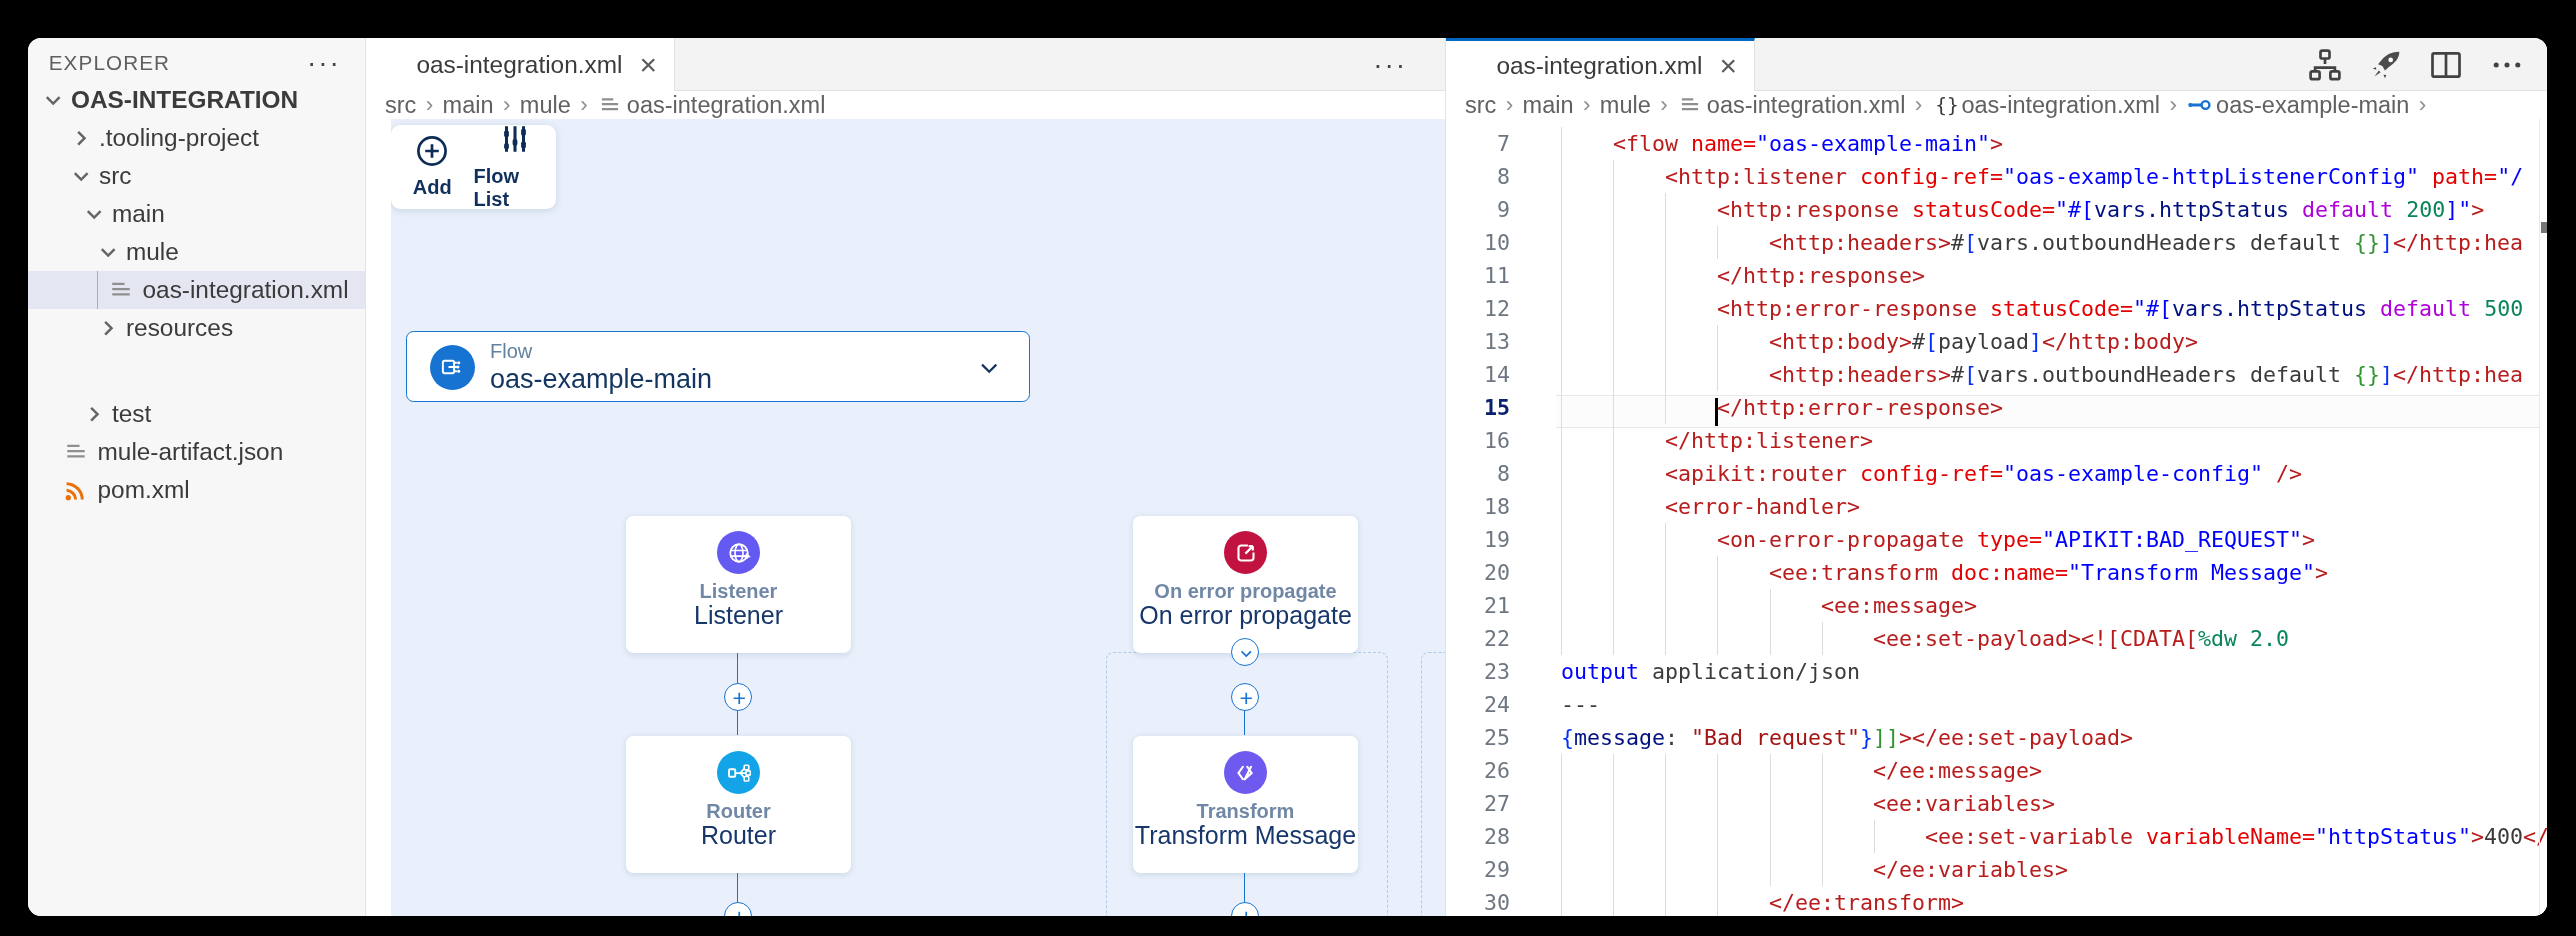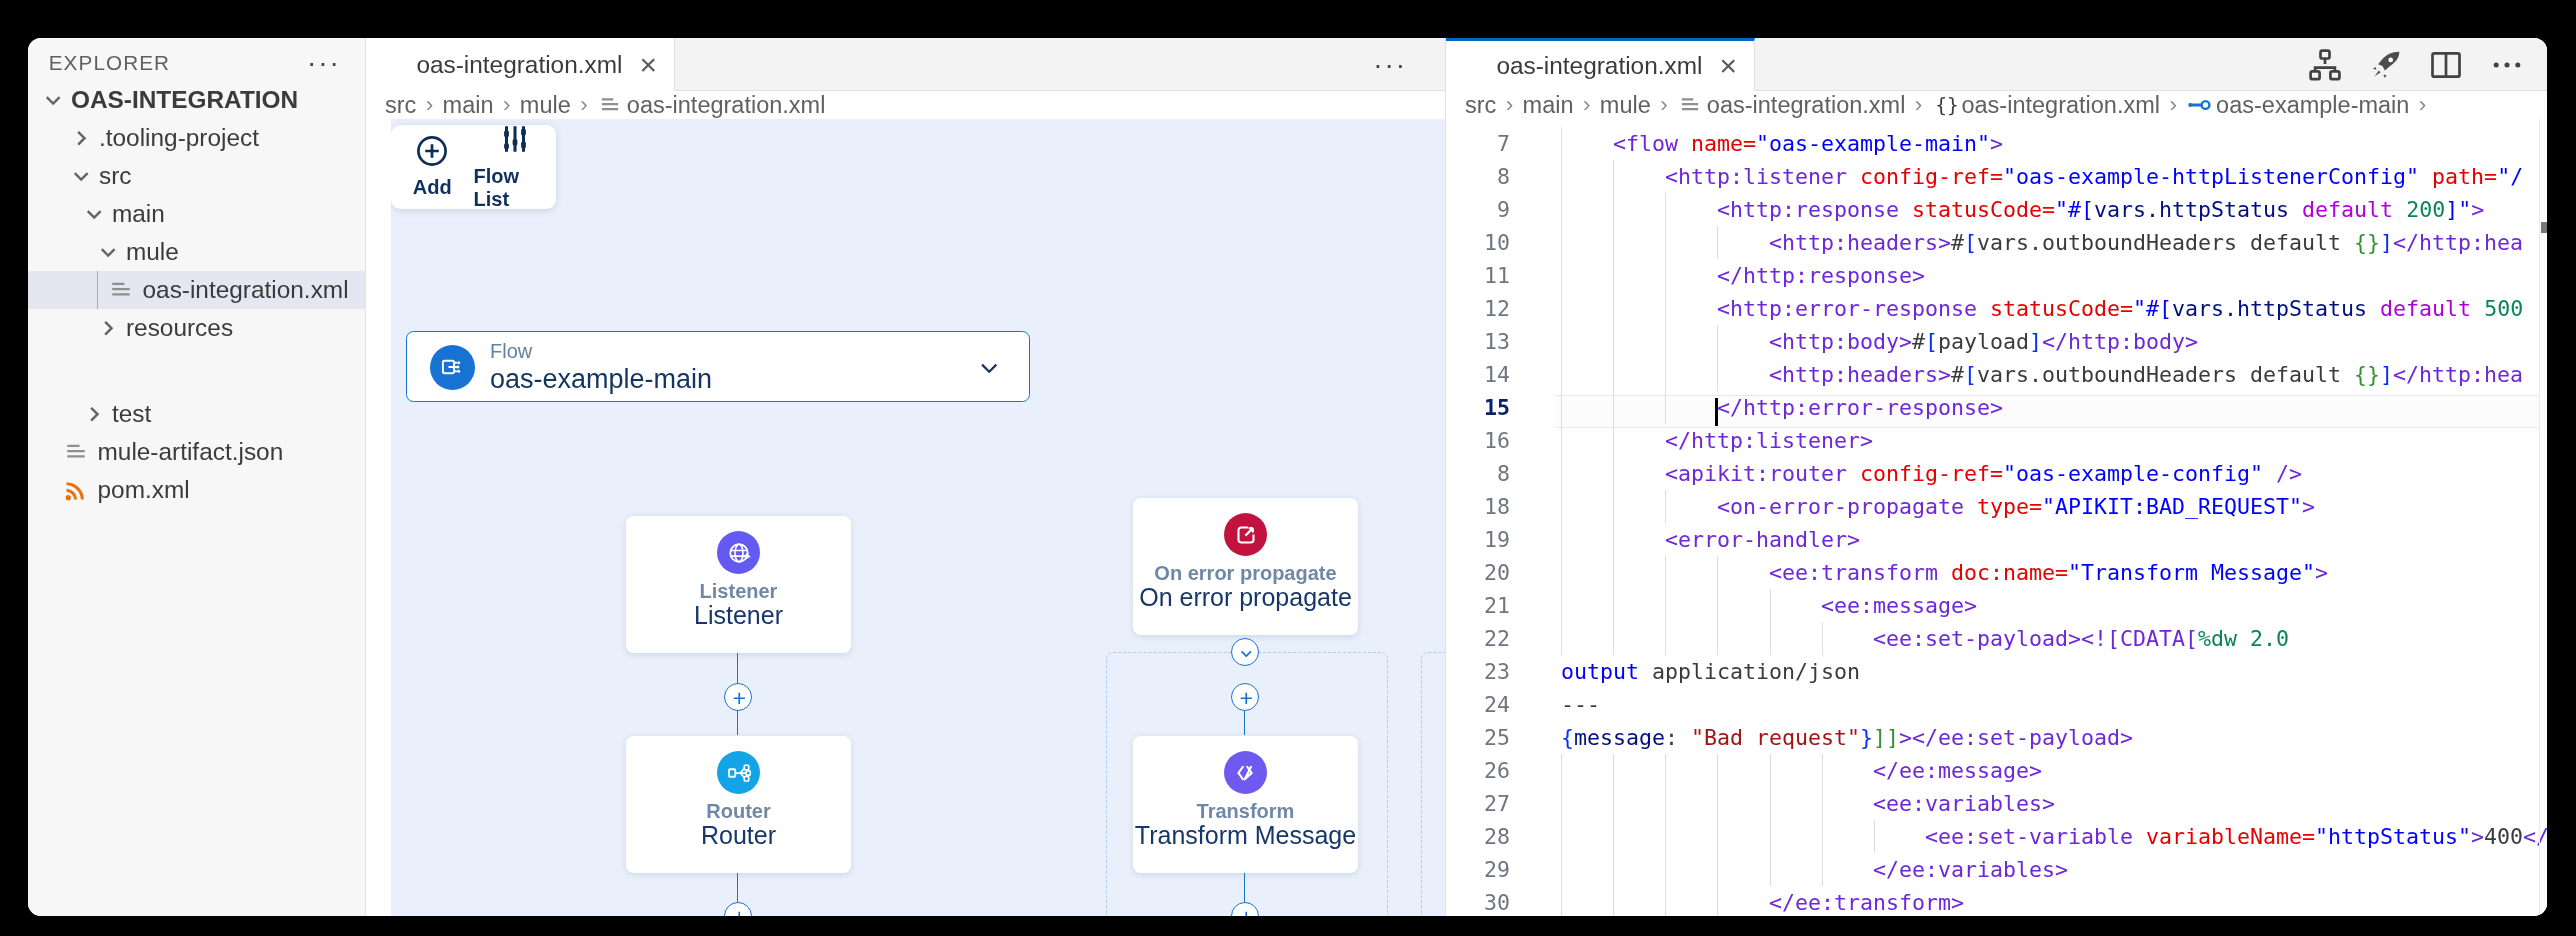--- a/index.html
+++ b/index.html
@@ -80,21 +80,21 @@
   #gutter div.active { color:#0b216f; font-weight:bold; }
   #lines { position:absolute; left:0; top:8.4px; right:0; bottom:0; }
   .cline { position:relative; height:33px; line-height:33px; white-space:pre; padding-left:115px; }
   .cline i { position:absolute; top:0; height:100%; width:0; border-left:1.9px solid #dcdcdc; }
   #curline { position:absolute; left:110px; width:983px; height:33px; background:#fcfcfc;
              border-top:1.9px solid #e8e8e8; border-bottom:1.9px solid #e8e8e8; }
   #cursor { position:absolute; width:2.8px; height:28px; background:#000; }
   #ruler { position:absolute; left:1093px; top:0; bottom:0; width:0; border-left:1.9px solid #eaeaea; }
   #rmark { position:absolute; left:1095px; top:103px; width:7.5px; height:11.3px; background:#767676; }
 
-  .tk-t { color:#6d28d9;margin-top:27px; } .tk-a { color:#e50000; } .tk-s { color:#0000ff; }
+  .tk-t { color:#b91c1c;margin-top:27px; } .tk-a { color:#e50000; } .tk-s { color:#0000ff; }
   .tk-v { color:#001080; } .tk-k { color:#af00db; } .tk-n { color:#098658; }
   .tk-x { color:#3b3b3b; } .tk-b1 { color:#0431fa; } .tk-b2 { color:#319331; }
   .tk-s2 { color:#a31515; } .tk-g { color:#098658; } .tk-bl { color:#0000ff;margin-top:12px; }
 </style>
 </head>
 <body>
 
 <div id="window">
 
   <div id="sidebar">
@@ -267,21 +267,21 @@
             <svg width="22.5" height="22.5" viewBox="0 0 24 24" fill="none" xmlns="http://www.w3.org/2000/svg">
               <path d="M12 6v12M6 12h12" stroke="#1673d2" stroke-width="1.8"></path>
             </svg>
           </div>
           <div class="pluscirc" style="left: 333px; top: 783px; width: 28px; height: 28px;">
             <svg width="22.5" height="22.5" viewBox="0 0 24 24" fill="none" xmlns="http://www.w3.org/2000/svg">
               <path d="M12 6v12M6 12h12" stroke="#1673d2" stroke-width="1.8"></path>
             </svg>
           </div>
           <div class="err-scope" style="left: 715px; top: 533px; width: 282px; height: 284px;"></div>
-          <div class="node-card" style="left: 742px; top: 379px; width: 225px; height: 137px; padding-left: 12px;">
+          <div class="node-card" style="left: 742px; top: 397px; width: 225px; height: 137px; padding-left: 12px;">
             <div class="node-circle" style="background: rgb(194, 18, 63);">
               <span style="position:absolute;left:6.6px;top:6.6px"><svg width="30" height="30" viewBox="0 0 24 24" fill="none" xmlns="http://www.w3.org/2000/svg">
                   <path d="M13.5 6H8.2A2.2 2.2 0 0 0 6 8.2v7.6A2.2 2.2 0 0 0 8.2 18h7.6a2.2 2.2 0 0 0 2.2-2.2v-4.3" stroke="#fff" stroke-width="1.7"></path>
                   <path d="M11.5 12.5L17.5 6.5M17.5 6.5h-3.4M17.5 6.5v3.4" stroke="#fff" stroke-width="1.7"></path>
                 </svg></span>
             </div>
             <div class="node-sub">On error propagate</div>
             <div class="node-title">On error propagate</div>
           </div>
           <div class="node-card" style="left: 742px; top: 617px; width: 225px; height: 137px;">
@@ -416,22 +416,22 @@
           <div class="cline"><i style="left: 115px;"></i><i style="left: 167px;"></i><span class="tk-x">        </span><span class="tk-t">&lt;http:listener</span><span class="tk-x"> </span><span class="tk-a">config-ref=</span><span class="tk-s">"oas-example-httpListenerConfig"</span><span class="tk-x"> </span><span class="tk-a">path=</span><span class="tk-s">"/</span></div>
           <div class="cline"><i style="left: 115px;"></i><i style="left: 167px;"></i><i style="left: 219px;"></i><span class="tk-x">            </span><span class="tk-t">&lt;http:response</span><span class="tk-x"> </span><span class="tk-a">statusCode=</span><span class="tk-s">"#[</span><span class="tk-v">vars.httpStatus</span><span class="tk-x"> </span><span class="tk-k">default</span><span class="tk-x"> </span><span class="tk-n">200</span><span class="tk-s">]"</span><span class="tk-t">&gt;</span></div>
           <div class="cline"><i style="left: 115px;"></i><i style="left: 167px;"></i><i style="left: 219px;"></i><i style="left: 271px;"></i><span class="tk-x">                </span><span class="tk-t">&lt;http:headers&gt;</span><span class="tk-x">#</span><span class="tk-b1">[</span><span class="tk-x">vars.outboundHeaders default </span><span class="tk-b2">{}</span><span class="tk-b1">]</span><span class="tk-t">&lt;/http:hea</span></div>
           <div class="cline"><i style="left: 115px;"></i><i style="left: 167px;"></i><i style="left: 219px;"></i><span class="tk-x">            </span><span class="tk-t">&lt;/http:response&gt;</span></div>
           <div class="cline"><i style="left: 115px;"></i><i style="left: 167px;"></i><i style="left: 219px;"></i><span class="tk-x">            </span><span class="tk-t">&lt;http:error-response</span><span class="tk-x"> </span><span class="tk-a">statusCode=</span><span class="tk-s">"#[</span><span class="tk-v">vars.httpStatus</span><span class="tk-x"> </span><span class="tk-k">default</span><span class="tk-x"> </span><span class="tk-n">500</span></div>
           <div class="cline"><i style="left: 115px;"></i><i style="left: 167px;"></i><i style="left: 219px;"></i><i style="left: 271px;"></i><span class="tk-x">                </span><span class="tk-t">&lt;http:body&gt;</span><span class="tk-x">#</span><span class="tk-b1">[</span><span class="tk-x">payload</span><span class="tk-b1">]</span><span class="tk-t">&lt;/http:body&gt;</span></div>
           <div class="cline"><i style="left: 115px;"></i><i style="left: 167px;"></i><i style="left: 219px;"></i><i style="left: 271px;"></i><span class="tk-x">                </span><span class="tk-t">&lt;http:headers&gt;</span><span class="tk-x">#</span><span class="tk-b1">[</span><span class="tk-x">vars.outboundHeaders default </span><span class="tk-b2">{}</span><span class="tk-b1">]</span><span class="tk-t">&lt;/http:hea</span></div>
           <div class="cline"><i style="left: 115px;"></i><i style="left: 167px;"></i><i style="left: 219px;"></i><span class="tk-x">            </span><span class="tk-t">&lt;/http:error-response&gt;</span></div>
           <div class="cline"><i style="left: 115px;"></i><i style="left: 167px;"></i><span class="tk-x">        </span><span class="tk-t">&lt;/http:listener&gt;</span></div>
           <div class="cline"><i style="left: 115px;"></i><i style="left: 167px;"></i><span class="tk-x">        </span><span class="tk-t">&lt;apikit:router</span><span class="tk-x"> </span><span class="tk-a">config-ref=</span><span class="tk-s">"oas-example-config"</span><span class="tk-x"> </span><span class="tk-t">/&gt;</span></div>
+          <div class="cline"><i style="left: 115px;"></i><i style="left: 167px;"></i><span class="tk-x">        </span><span class="tk-t">&lt;error-handler&gt;</span></div>
           <div class="cline"><i style="left: 115px;"></i><i style="left: 167px;"></i><i style="left: 219px;"></i><span class="tk-x">            </span><span class="tk-t">&lt;on-error-propagate</span><span class="tk-x"> </span><span class="tk-a">type=</span><span class="tk-s">"APIKIT:BAD_REQUEST"</span><span class="tk-t">&gt;</span></div>
-          <div class="cline"><i style="left: 115px;"></i><i style="left: 167px;"></i><span class="tk-x">        </span><span class="tk-t">&lt;error-handler&gt;</span></div>
           <div class="cline"><i style="left: 115px;"></i><i style="left: 167px;"></i><i style="left: 219px;"></i><i style="left: 271px;"></i><span class="tk-x">                </span><span class="tk-t">&lt;ee:transform</span><span class="tk-x"> </span><span class="tk-a">doc:name=</span><span class="tk-s">"Transform Message"</span><span class="tk-t">&gt;</span></div>
           <div class="cline"><i style="left: 115px;"></i><i style="left: 167px;"></i><i style="left: 219px;"></i><i style="left: 271px;"></i><i style="left: 324px;"></i><span class="tk-x">                    </span><span class="tk-t">&lt;ee:message&gt;</span></div>
           <div class="cline"><i style="left: 115px;"></i><i style="left: 167px;"></i><i style="left: 219px;"></i><i style="left: 271px;"></i><i style="left: 324px;"></i><i style="left: 376px;"></i><span class="tk-x">                        </span><span class="tk-t">&lt;ee:set-payload&gt;</span><span class="tk-t">&lt;![CDATA[</span><span class="tk-g">%dw 2.0</span></div>
           <div class="cline"><span class="tk-bl">output</span><span class="tk-x"> application/json</span></div>
           <div class="cline"><span class="tk-x">---</span></div>
           <div class="cline"><span class="tk-b1">{</span><span class="tk-v">message</span><span class="tk-x">: </span><span class="tk-s2">"Bad request"</span><span class="tk-b1">}</span><span class="tk-b2">]]</span><span class="tk-t">&gt;&lt;/ee:set-payload&gt;</span></div>
           <div class="cline"><i style="left: 115px;"></i><i style="left: 167px;"></i><i style="left: 219px;"></i><i style="left: 271px;"></i><i style="left: 324px;"></i><i style="left: 376px;"></i><span class="tk-x">                        </span><span class="tk-t">&lt;/ee:message&gt;</span></div>
           <div class="cline"><i style="left: 115px;"></i><i style="left: 167px;"></i><i style="left: 219px;"></i><i style="left: 271px;"></i><i style="left: 324px;"></i><i style="left: 376px;"></i><span class="tk-x">                        </span><span class="tk-t">&lt;ee:variables&gt;</span></div>
           <div class="cline"><i style="left: 115px;"></i><i style="left: 167px;"></i><i style="left: 219px;"></i><i style="left: 271px;"></i><i style="left: 324px;"></i><i style="left: 376px;"></i><i style="left: 428px;"></i><span class="tk-x">                            </span><span class="tk-t">&lt;ee:set-variable</span><span class="tk-x"> </span><span class="tk-a">variableName=</span><span class="tk-s">"httpStatus"</span><span class="tk-t">&gt;</span><span class="tk-x">400</span><span class="tk-t">&lt;/ee</span></div>
           <div class="cline"><i style="left: 115px;"></i><i style="left: 167px;"></i><i style="left: 219px;"></i><i style="left: 271px;"></i><i style="left: 324px;"></i><i style="left: 376px;"></i><span class="tk-x">                        </span><span class="tk-t">&lt;/ee:variables&gt;</span></div>

